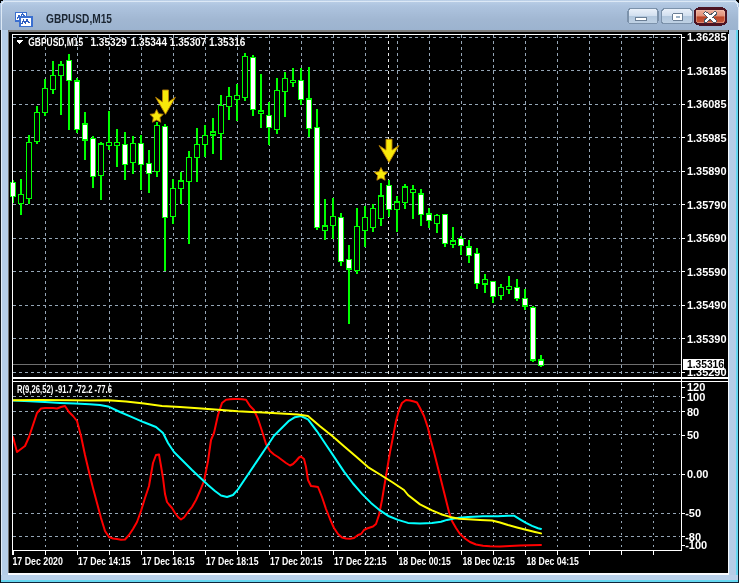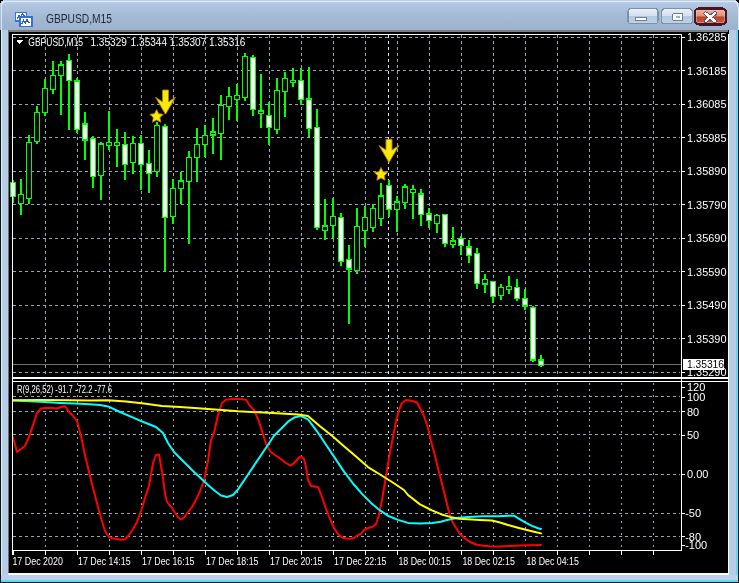--- a/index.html
+++ b/index.html
@@ -1,15 +1,15 @@
 <!DOCTYPE html>
 <html><head><meta charset="utf-8"><title>GBPUSD,M15</title>
 <style>
 html,body{margin:0;padding:0;background:#000;}
-#win{position:relative;width:739px;height:583px;overflow:hidden;font-family:"Liberation Sans",sans-serif;}
+#win{position:relative;width:739px;height:583px;overflow:hidden;font-family:"Liberation Sans",sans-serif;font-weight:bold;}
 svg{display:block;}
 </style></head>
 <body>
 <div id="win">
     <svg xmlns="http://www.w3.org/2000/svg" width="739" height="583" viewBox="0 0 739 583" shape-rendering="crispEdges">
 <defs>
 <linearGradient id="tb" x1="0" y1="0" x2="0" y2="1">
 <stop offset="0" stop-color="#bdd1e8"></stop>
           <stop offset="0.2" stop-color="#aec4df"></stop>
           <stop offset="0.65" stop-color="#a1b7d2"></stop>

